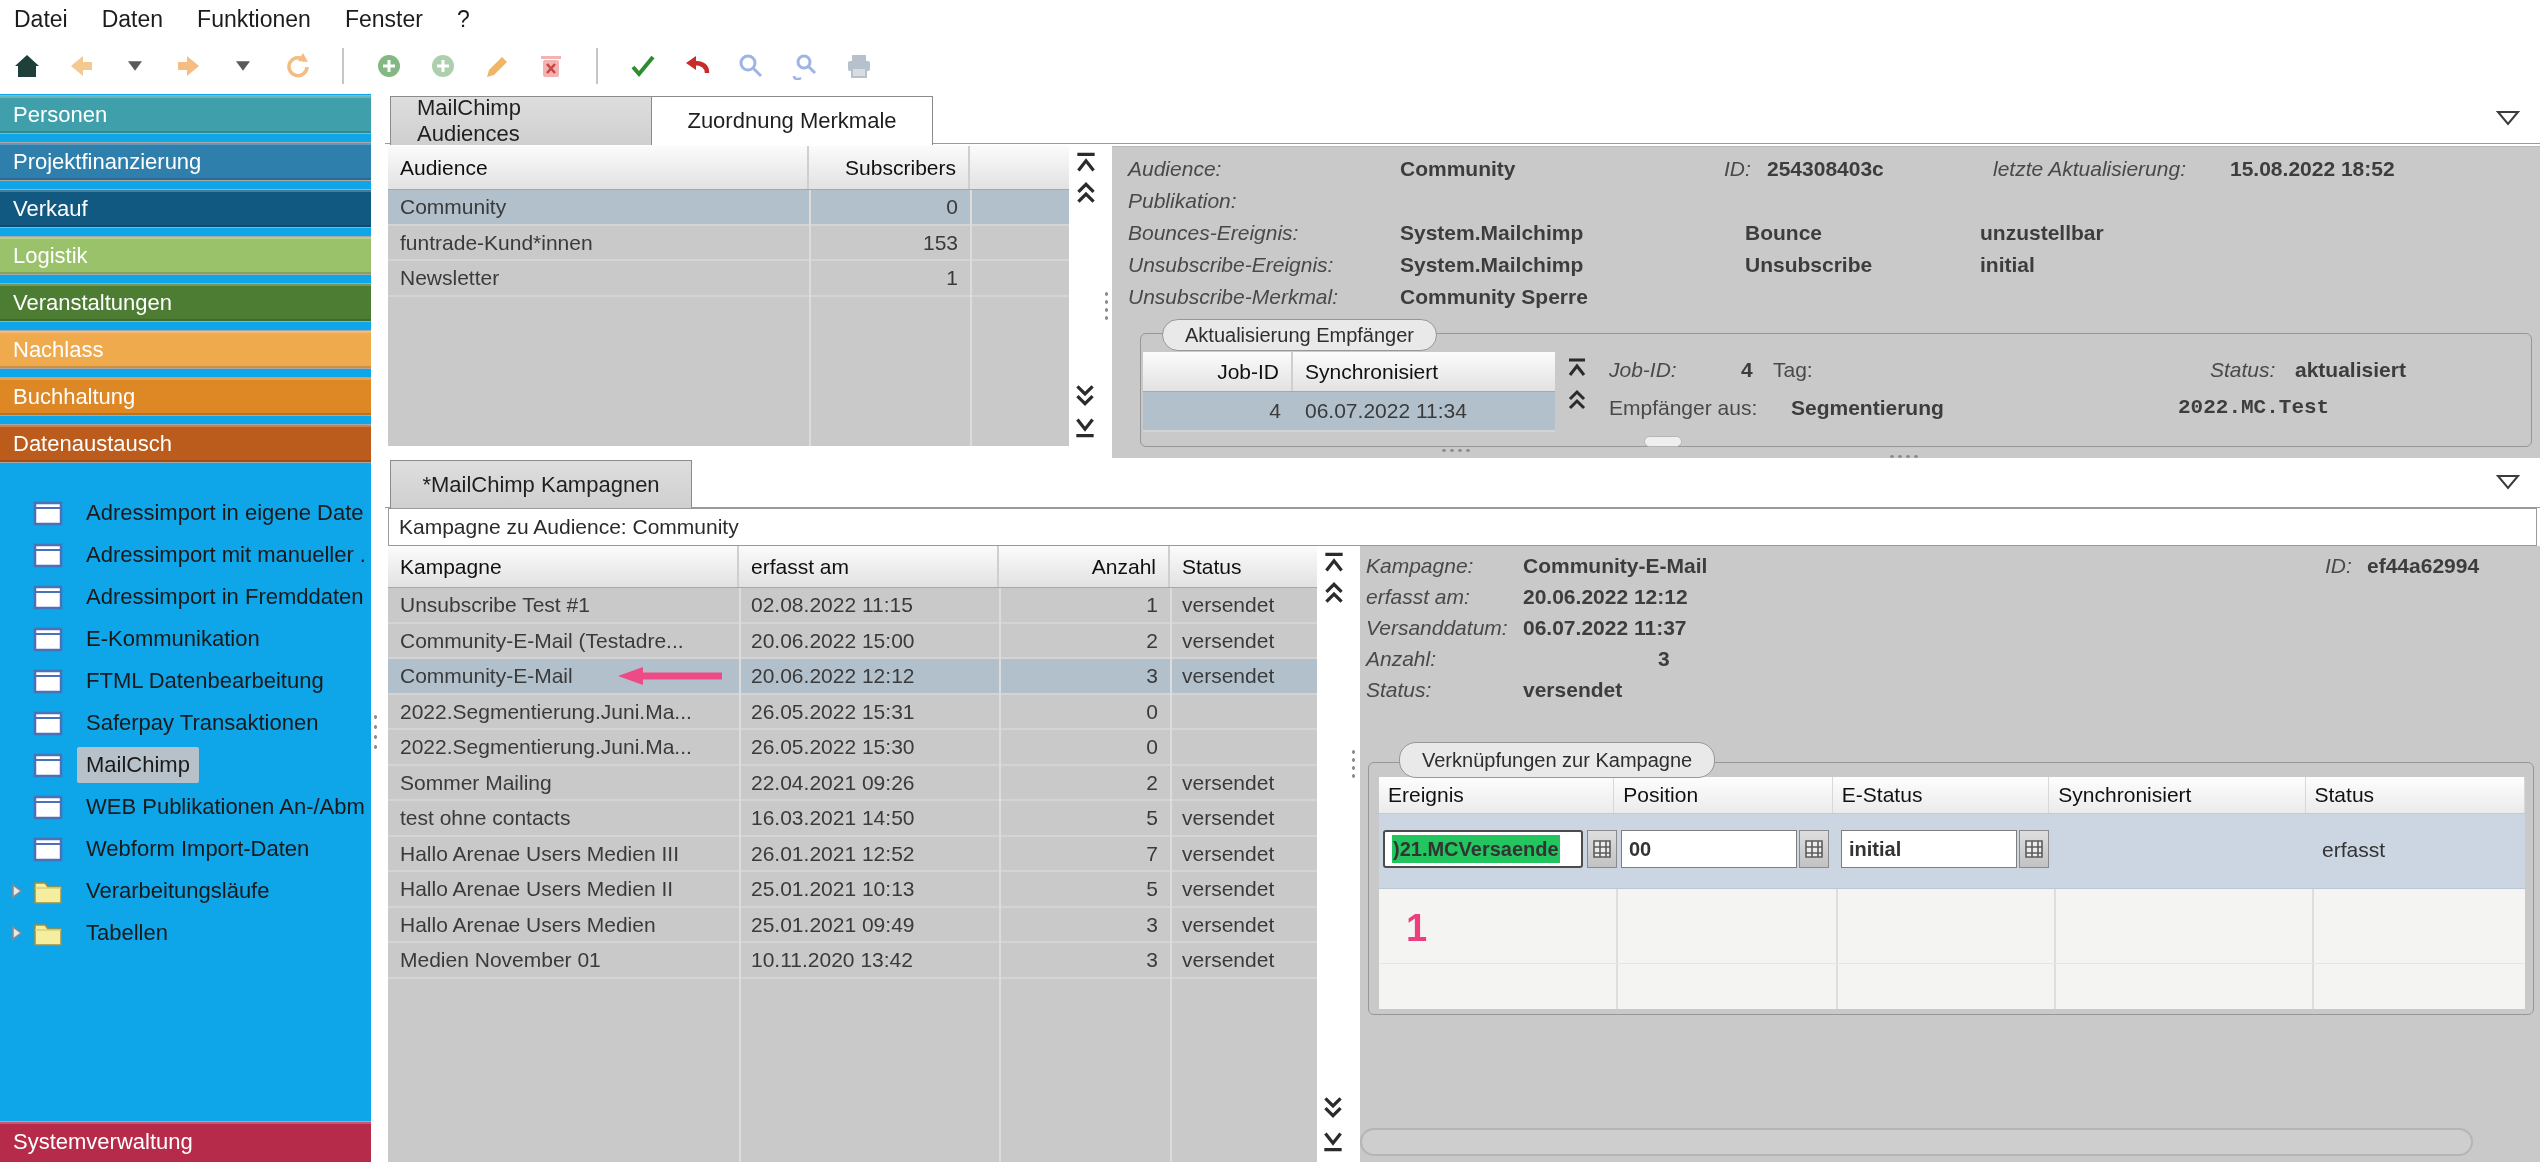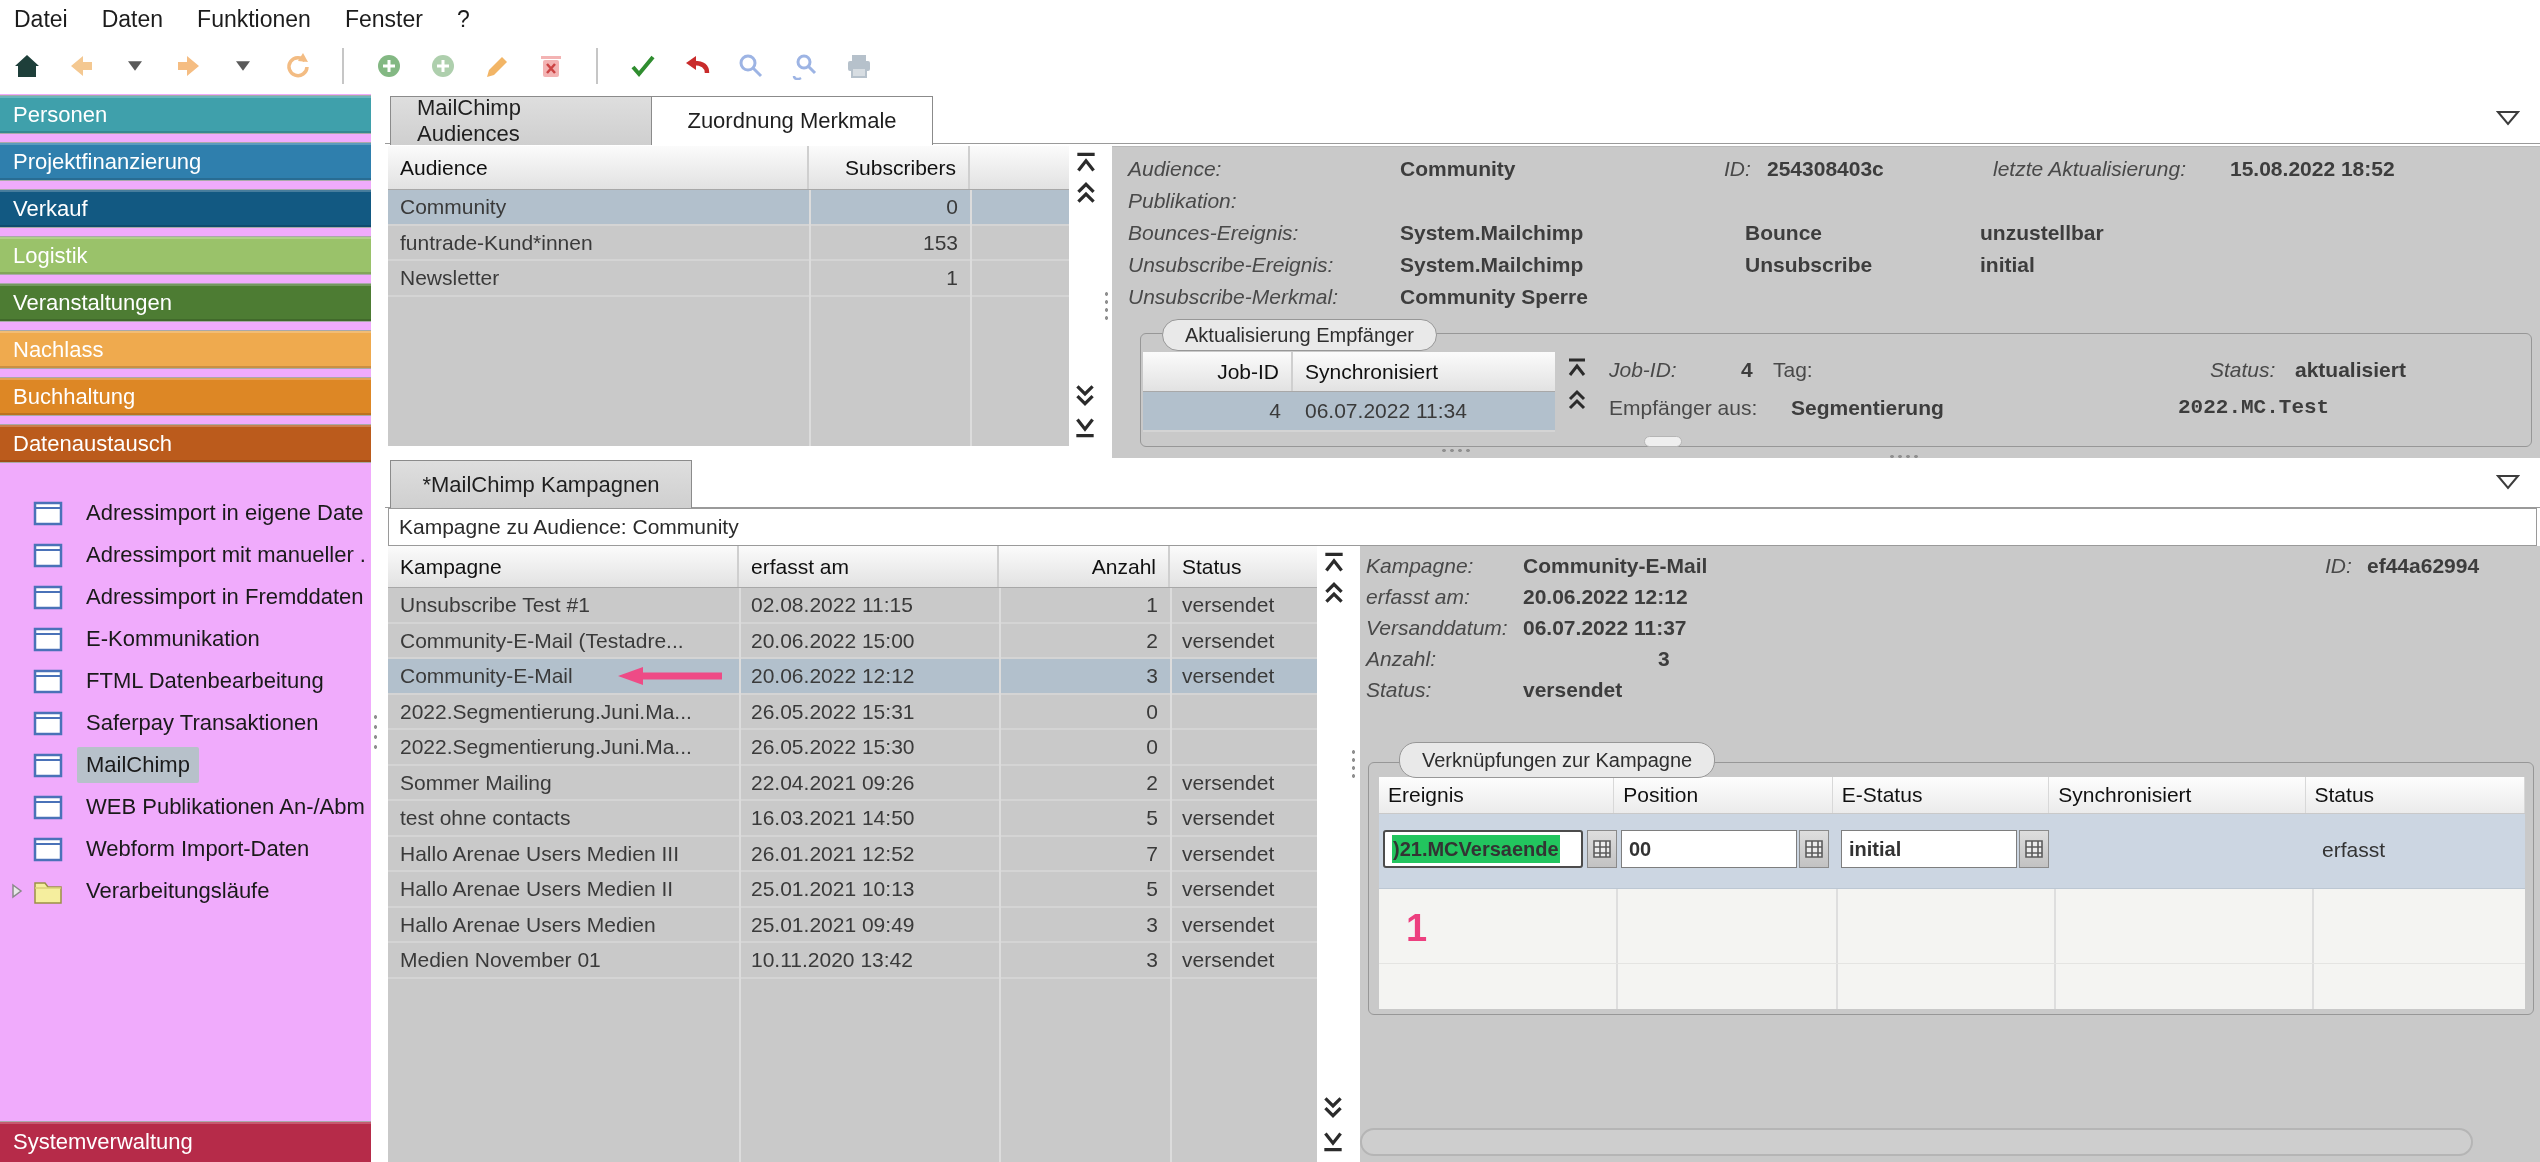--- a/index.html
+++ b/index.html
@@ -11,21 +11,21 @@
              display:flex; align-items:center; padding-left:14px; gap:34px; }
   .menu-item { font-size:23px; color:#1c1c1c; cursor:default; }
   #toolbar { position:absolute; left:0; top:38px; width:2540px; height:56px; background:#fff;
              display:flex; align-items:center; padding-left:12px; gap:24px; }
   .tb-icon { width:30px; height:30px; display:inline-flex; align-items:center; justify-content:center; }
   .tb-icon svg { width:28px; height:28px; }
   .tb-caret svg { width:14px; height:10px; }
   .tb-sep { width:2px; height:36px; background:#c6c6c6; margin:0 6px; }
 
   
-  #sidebar { position:absolute; left:0; top:94px; width:371px; height:1068px; background:#f0abfc; }
+  #sidebar { position:absolute; left:0; top:94px; width:371px; height:1068px; background:#0ea5e9; }
   #modules { position:absolute; left:0; top:2px; width:371px; }
   .module-band { width:371px; height:37px; margin-bottom:10px; color:#fff; font-size:22px;
                  line-height:37px; padding-left:13px; box-shadow:inset 0 2px 0 rgba(255,255,255,.22), inset 0 -2px 0 rgba(0,0,0,.15), 0 1px 0 #a9a9a9, 0 -1px 0 #a9a9a9; }
   #tree { position:absolute; left:0; top:376px; width:371px;margin-top:22px; }
   .tree-item { height:42px; display:flex; align-items:center; font-size:22px; color:#1a1a1a; white-space:nowrap; overflow:hidden; }
   .tree-item .expand-arrow { width:14px; height:16px; margin-left:10px; visibility:hidden; flex:0 0 auto; }
   .tree-item.expandable .expand-arrow { visibility:visible; }
   .tree-item .form-icon, .tree-item .folder-icon { width:30px; height:27px; margin-left:9px; flex:0 0 auto; }
   .tree-item .folder-icon { display:none; }
   .tree-item.folder .folder-icon { display:inline-block; }
@@ -351,20 +351,31 @@
           <polygon points="3,2 11,8 3,14" fill="#e8e8e8" stroke="#8a8a8a" stroke-width="1.5"></polygon>
         </svg>
 
         <svg class="folder-icon" viewBox="0 0 30 27">
           <path d="M2 5h10l3 4h13v16H2z" fill="#f5ee9e" stroke="#9a9146" stroke-width="1.5"></path>
           <path d="M2 10h26" stroke="#d9d077" stroke-width="1.5"></path>
         </svg>
         <span class="tree-label">Verarbeitungsläufe</span>
       </div>
 
+      <div class="tree-item folder expandable">
+        <svg class="expand-arrow" viewBox="0 0 14 16">
+          <polygon points="3,2 11,8 3,14" fill="#e8e8e8" stroke="#8a8a8a" stroke-width="1.5"></polygon>
+        </svg>
+
+        <svg class="folder-icon" viewBox="0 0 30 27">
+          <path d="M2 5h10l3 4h13v16H2z" fill="#f5ee9e" stroke="#9a9146" stroke-width="1.5"></path>
+          <path d="M2 10h26" stroke="#d9d077" stroke-width="1.5"></path>
+        </svg>
+        <span class="tree-label">Tabellen</span>
+      </div>
     </div>
   <div class="side-grip"></div>
   <div id="sys-band" class="module-band">Systemverwaltung</div>
 </div>
 
 <div id="top-panel">
   <div class="tabstrip" style="top:0;">
     <div class="tab active" style="left:5px; width:262px;">MailChimp Audiences</div>
     <div class="tab inactive" style="left:266px; width:282px;">Zuordnung Merkmale</div>
     <svg class="dropdown-icon" viewBox="0 0 24 16">

